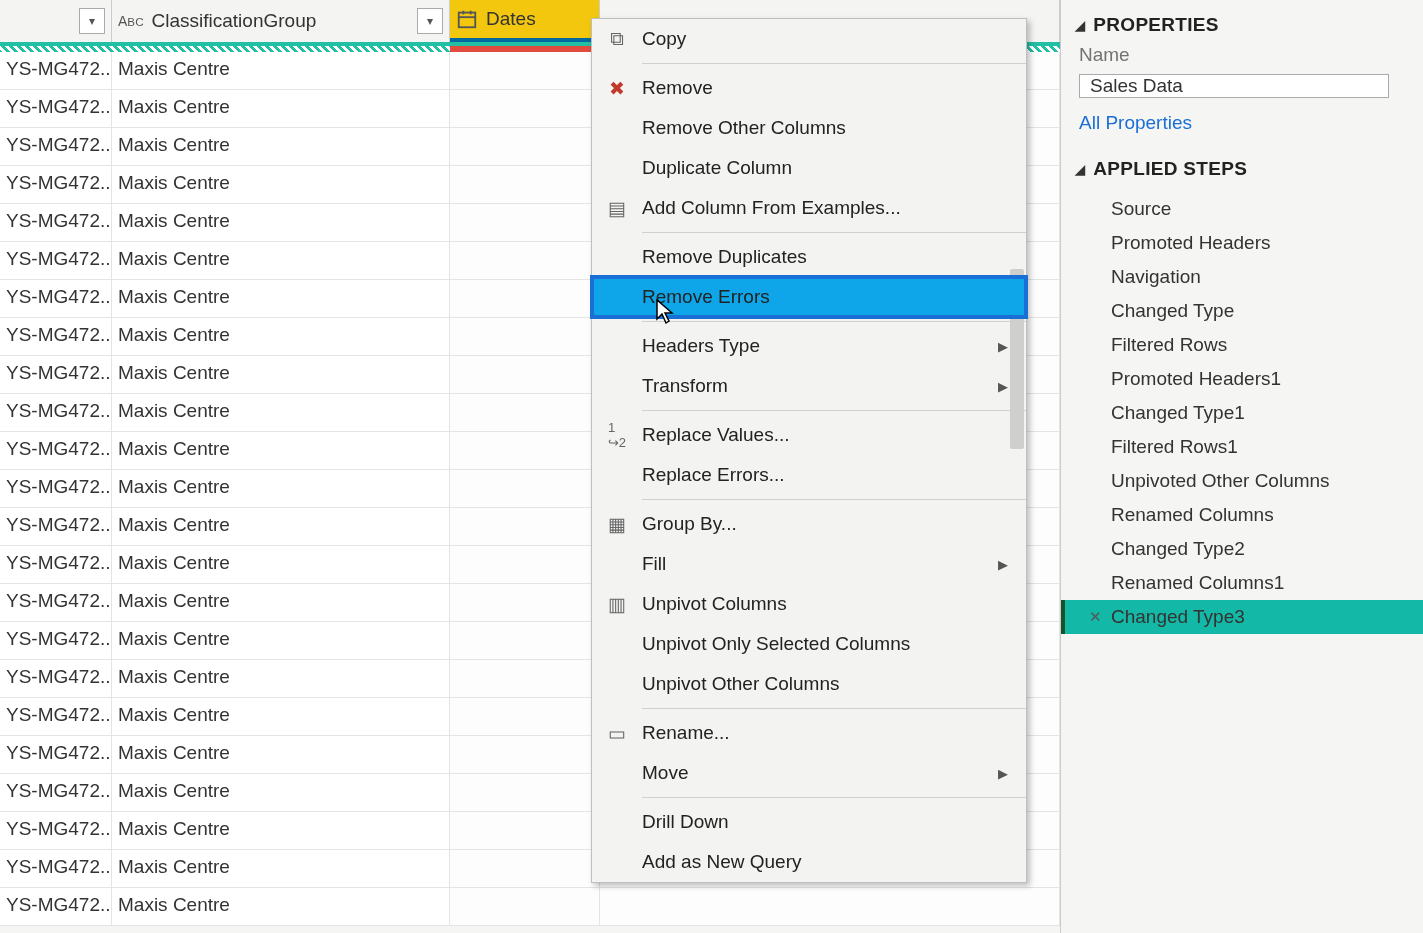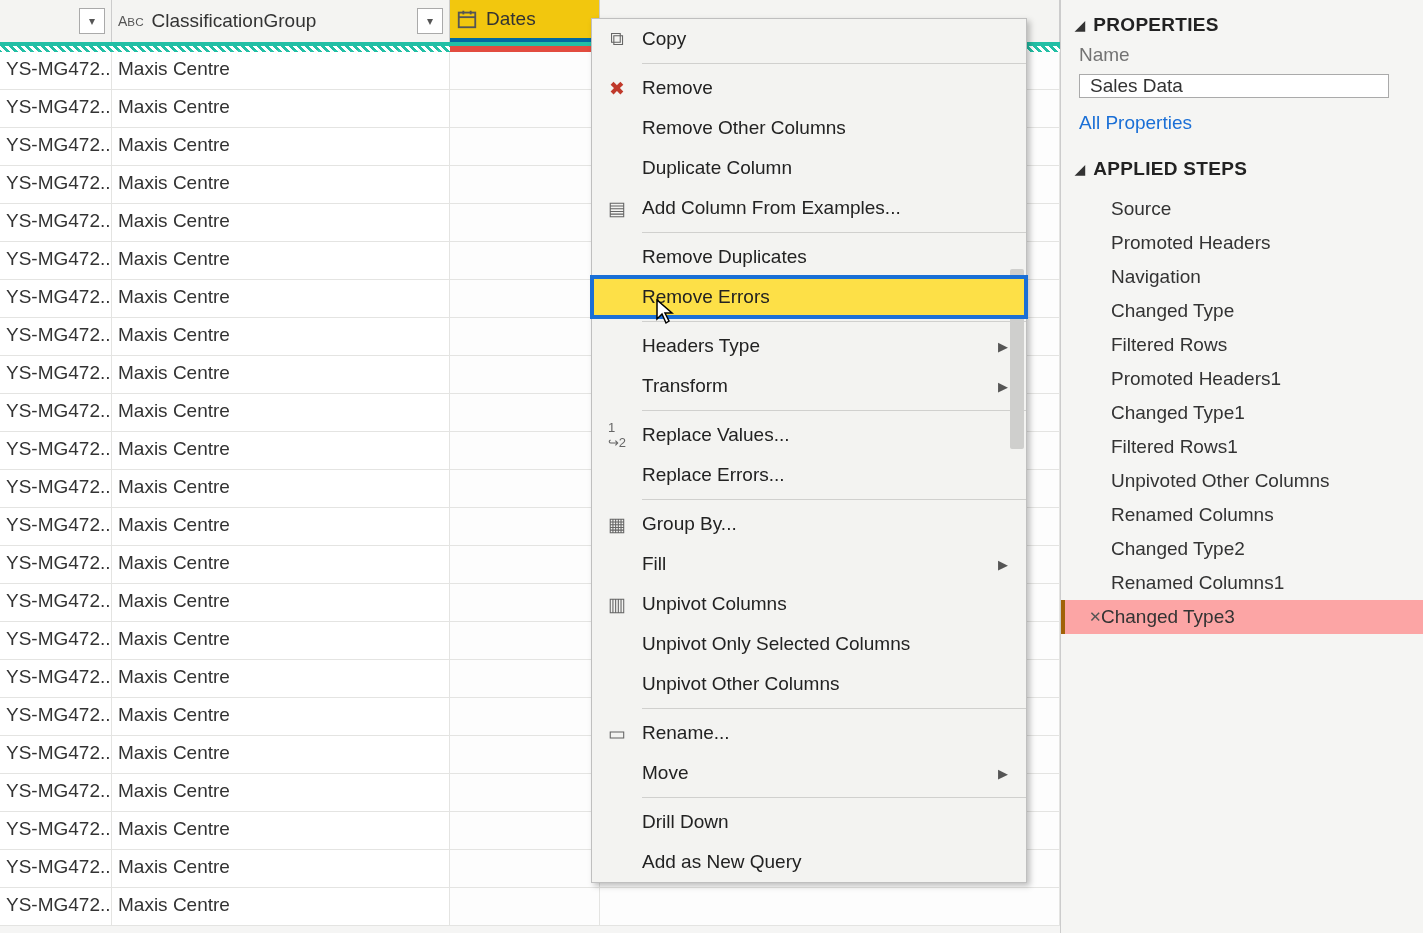--- a/index.html
+++ b/index.html
@@ -108,21 +108,21 @@
   color: #666;
 }
 .menu-label { flex: 1; color: #222;}
 .menu-arrow { color: #555; font-size: 13px; padding-right:8px;}
 .menu-sep {
   height: 1px;
   background: #d0d0ce;
   margin: 4px 0 4px 50px;
 }
 .menu-item.highlight {
-  background: #fde047;
+  background: #0ea5e9;
   outline: 4px solid #1a6fd6;
   outline-offset: -2px;
   z-index: 2;
 }
 .cursor-arrow {
   position: absolute;
   left: 656px;
   top: 299px;
   z-index: 200;
   pointer-events: none;
@@ -174,23 +174,23 @@
 .steps-list {
   margin-top: 6px;
 }
 .step-item {
   padding: 6px 10px 6px 50px;
   color: #333;
   cursor: default;
   position: relative;
 }
 .step-item.selected {
-  background: #fca5a5;
-  border-left: 4px solid #a16207;
-  padding-left: 36px;
+  background: #14b8a6;
+  border-left: 4px solid #14532d;
+  padding-left: 46px;
 }
 .step-item.selected::before {
   content: "✕";
   position: absolute;
   left: 24px;
   top: 8px;
   color: #555;
   font-size: 15px;
 }
 .scroll-indicator {

